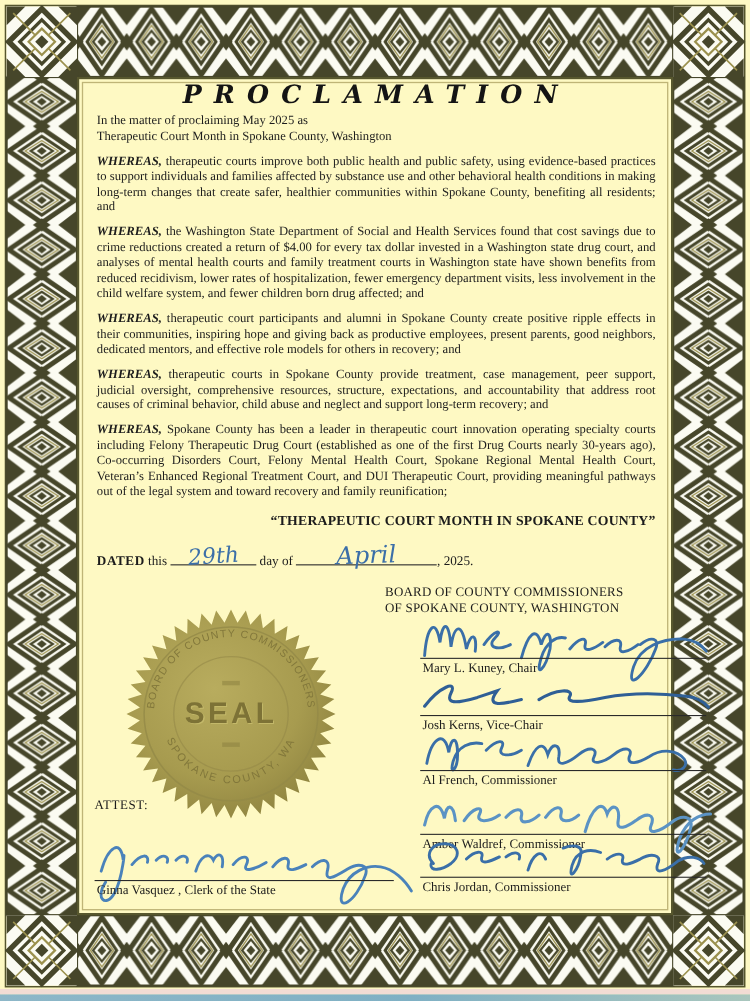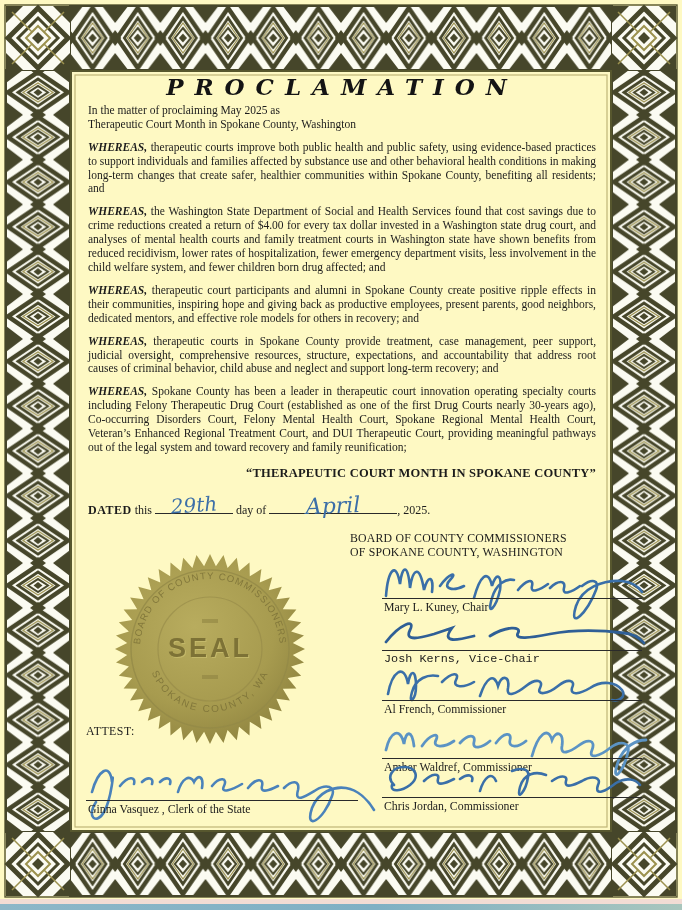--- a/index.html
+++ b/index.html
@@ -184,21 +184,21 @@
     </div>
 
     <div class="sig-block" style="top:29px;">
       <svg class="sig-svg" width="270" height="90" viewBox="0 0 270 90">
         <path d="M8,48 C10,22 18,12 22,36 C24,18 30,14 32,40 C35,20 42,16 46,42 C50,26 56,28 54,44 M62,38 C72,24 80,24 72,32 C64,40 74,44 86,38 M96,50 C102,28 110,20 114,38 C118,24 124,26 122,42 C118,60 108,70 114,50 C118,36 128,30 136,32 M140,42 C148,32 156,30 154,38 C152,46 162,42 170,36 M172,40 C180,32 188,32 186,40 C184,48 194,44 202,38 M204,38 C214,30 222,32 218,42 C210,64 190,84 198,58 C204,40 224,32 244,33 C254,34 260,38 264,44" fill="none" stroke="#3a6fa8" stroke-width="2.6" stroke-linecap="round"></path>
       </svg>
       <div class="sig-line"></div>
       <div class="sig-label">Mary L. Kuney, Chair</div>
     </div>
 
-    <div class="sig-block" style="top:81px;font-family:Liberation Mono, monospace;">
+    <div class="sig-block" style="top:81px;">
       <svg class="sig-svg" width="270" height="60" viewBox="0 0 270 60">
         <path d="M8,42 C22,24 38,18 32,30 C26,42 42,38 56,34 L74,28 C62,44 80,40 96,36 M112,36 C128,26 144,26 140,33 C136,40 152,38 172,34 C194,30 222,30 246,33 C256,34 262,38 266,43" fill="none" stroke="#2f5f96" stroke-width="2.8" stroke-linecap="round"></path>
       </svg>
       <div class="sig-line"></div>
       <div class="sig-label">Josh Kerns, Vice-Chair</div>
     </div>
 
     <div class="sig-block" style="top:131px;">
       <svg class="sig-svg" width="270" height="60" viewBox="0 0 270 60">
         <path d="M10,44 C14,22 26,12 30,34 C32,20 38,18 38,36 C38,50 30,56 34,42 C38,28 50,24 60,26 M64,32 C74,22 82,22 78,30 C74,38 86,38 96,32 M102,46 C108,28 116,22 120,36 C124,24 132,26 130,38 C128,48 138,44 148,36 C158,28 166,30 162,38 C158,46 170,44 180,36 C190,28 198,30 194,38 C192,46 202,44 212,38 C224,30 238,32 244,40 C248,46 242,52 234,50" fill="none" stroke="#3a6fa8" stroke-width="2.6" stroke-linecap="round"></path>

